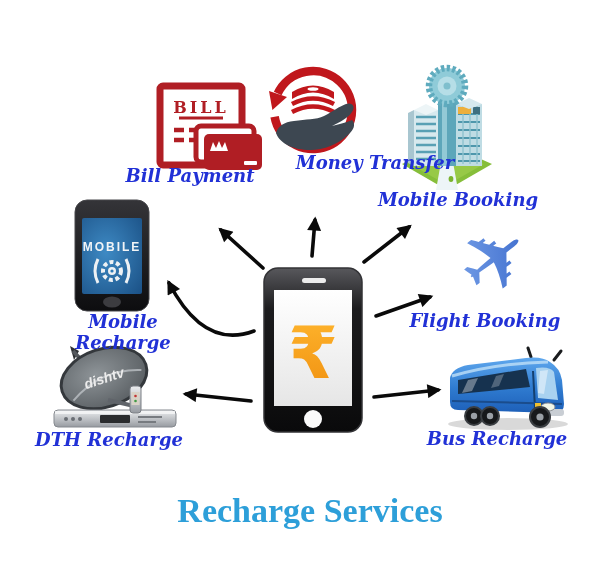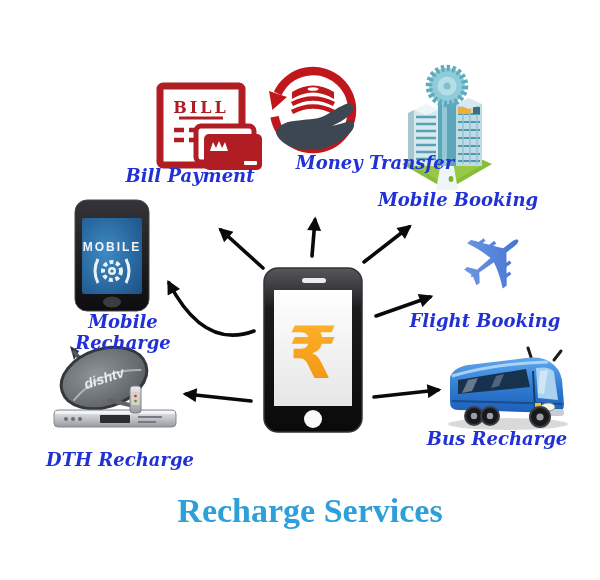--- a/index.html
+++ b/index.html
@@ -116,21 +116,21 @@
     <circle cx="24" cy="79" r="2" fill="#6A6E74"></circle>
       <circle cx="31" cy="79" r="2" fill="#6A6E74"></circle>
     <circle cx="38" cy="79" r="2" fill="#6A6E74"></circle>
     <rect x="96" y="76" width="24" height="2" fill="#777B80"></rect>
     <rect x="96" y="81" width="18" height="2" fill="#777B80"></rect>
     <rect x="88" y="46" width="11" height="27" rx="3" fill="url(#silverG)" stroke="#7A7E84" stroke-width="1"></rect>
     <rect x="89.5" y="52" width="8" height="13" fill="#D8D2C6"></rect>
     <circle cx="93.5" cy="56" r="1.3" fill="#C23434"></circle>
     <circle cx="93.5" cy="61" r="1.3" fill="#3F9A44"></circle>
   </svg>
-  <div class="lbl" style="left:35px;top:430px;margin-top:20px;">DTH Recharge</div>
+  <div class="lbl" style="left:24px;top:430px;">DTH Recharge</div>
 
   <svg class="icon-box" style="left:440px;top:210px;" width="110" height="92" viewBox="0 0 110 92">
     <defs>
       <linearGradient id="planeG" x1="0" y1="0" x2="1" y2="1">
         <stop offset="0" stop-color="#7FA8EC"></stop>
           <stop offset="1" stop-color="#2F5FC6"></stop>
       </linearGradient>
     </defs>
     <text x="0" y="0" transform="translate(55,50) rotate(-38)" text-anchor="middle" font-family="DejaVu Sans,sans-serif" font-size="84" fill="url(#planeG)" dominant-baseline="central">✈</text>
   </svg>

